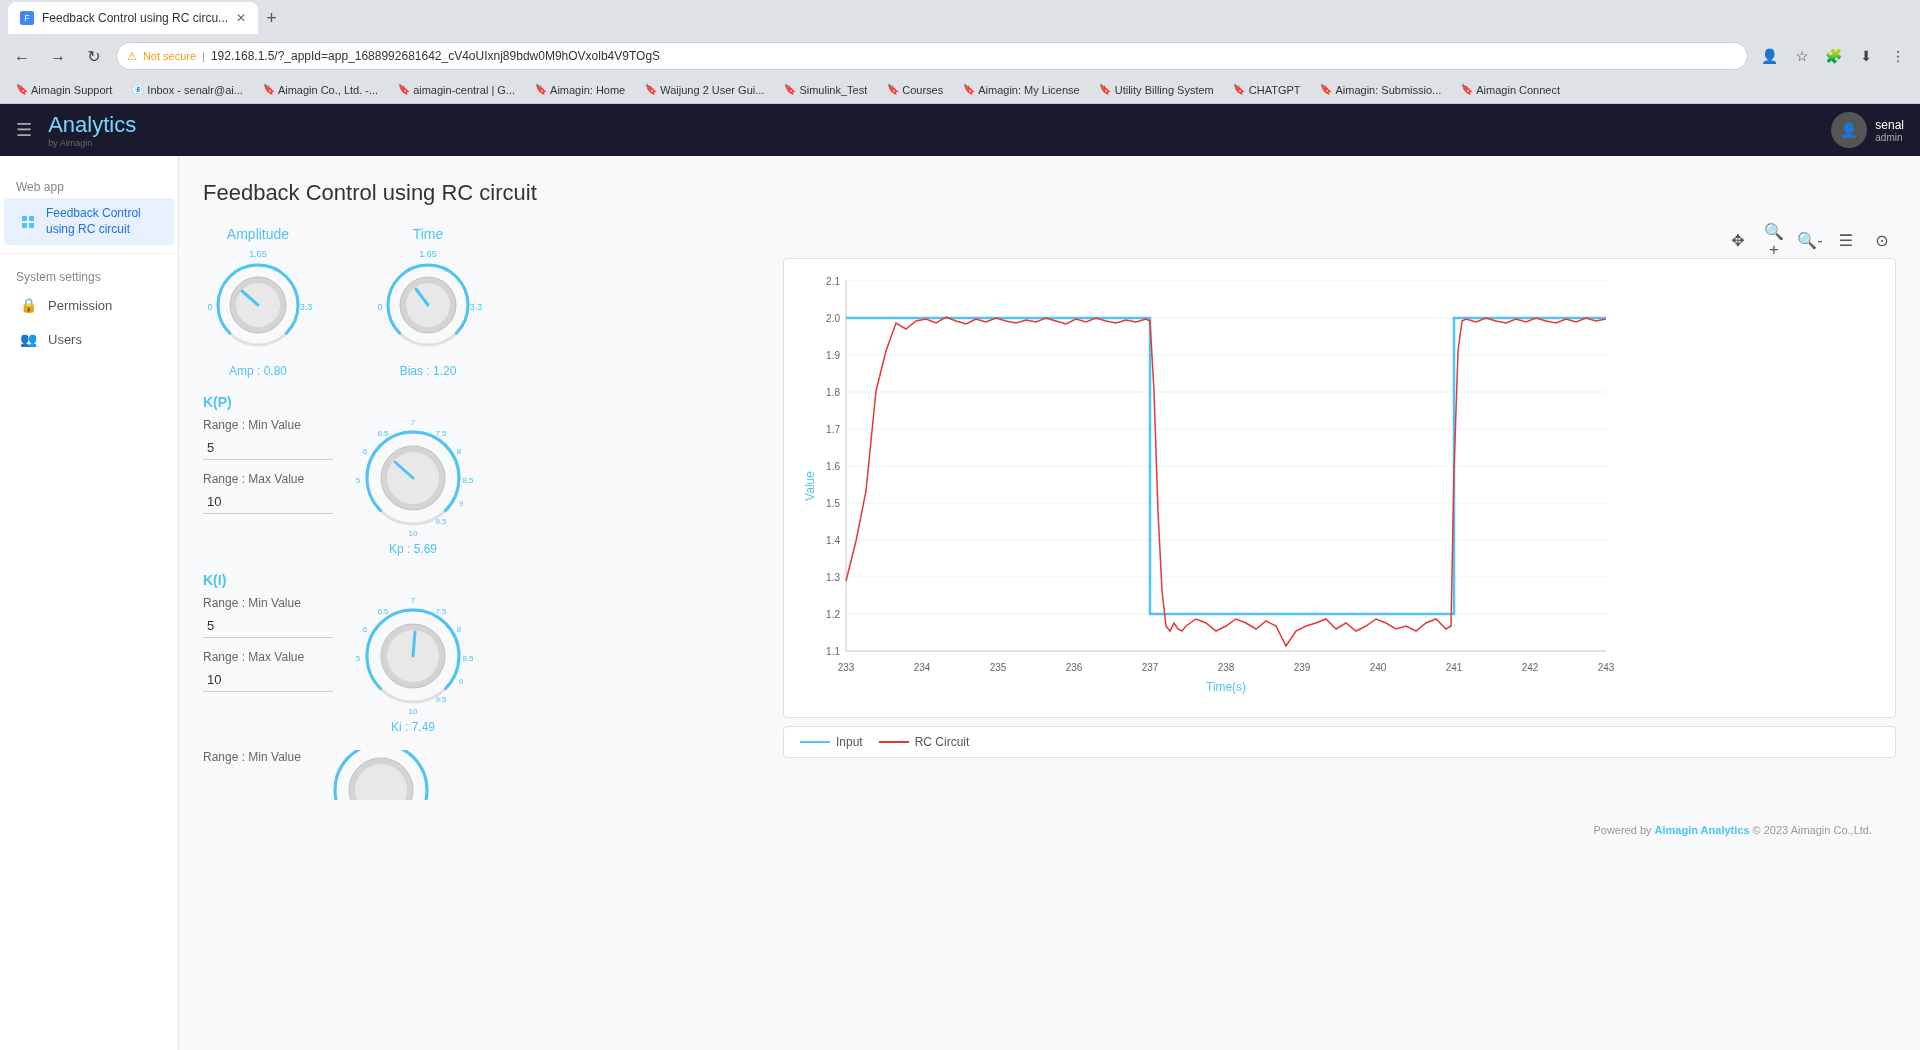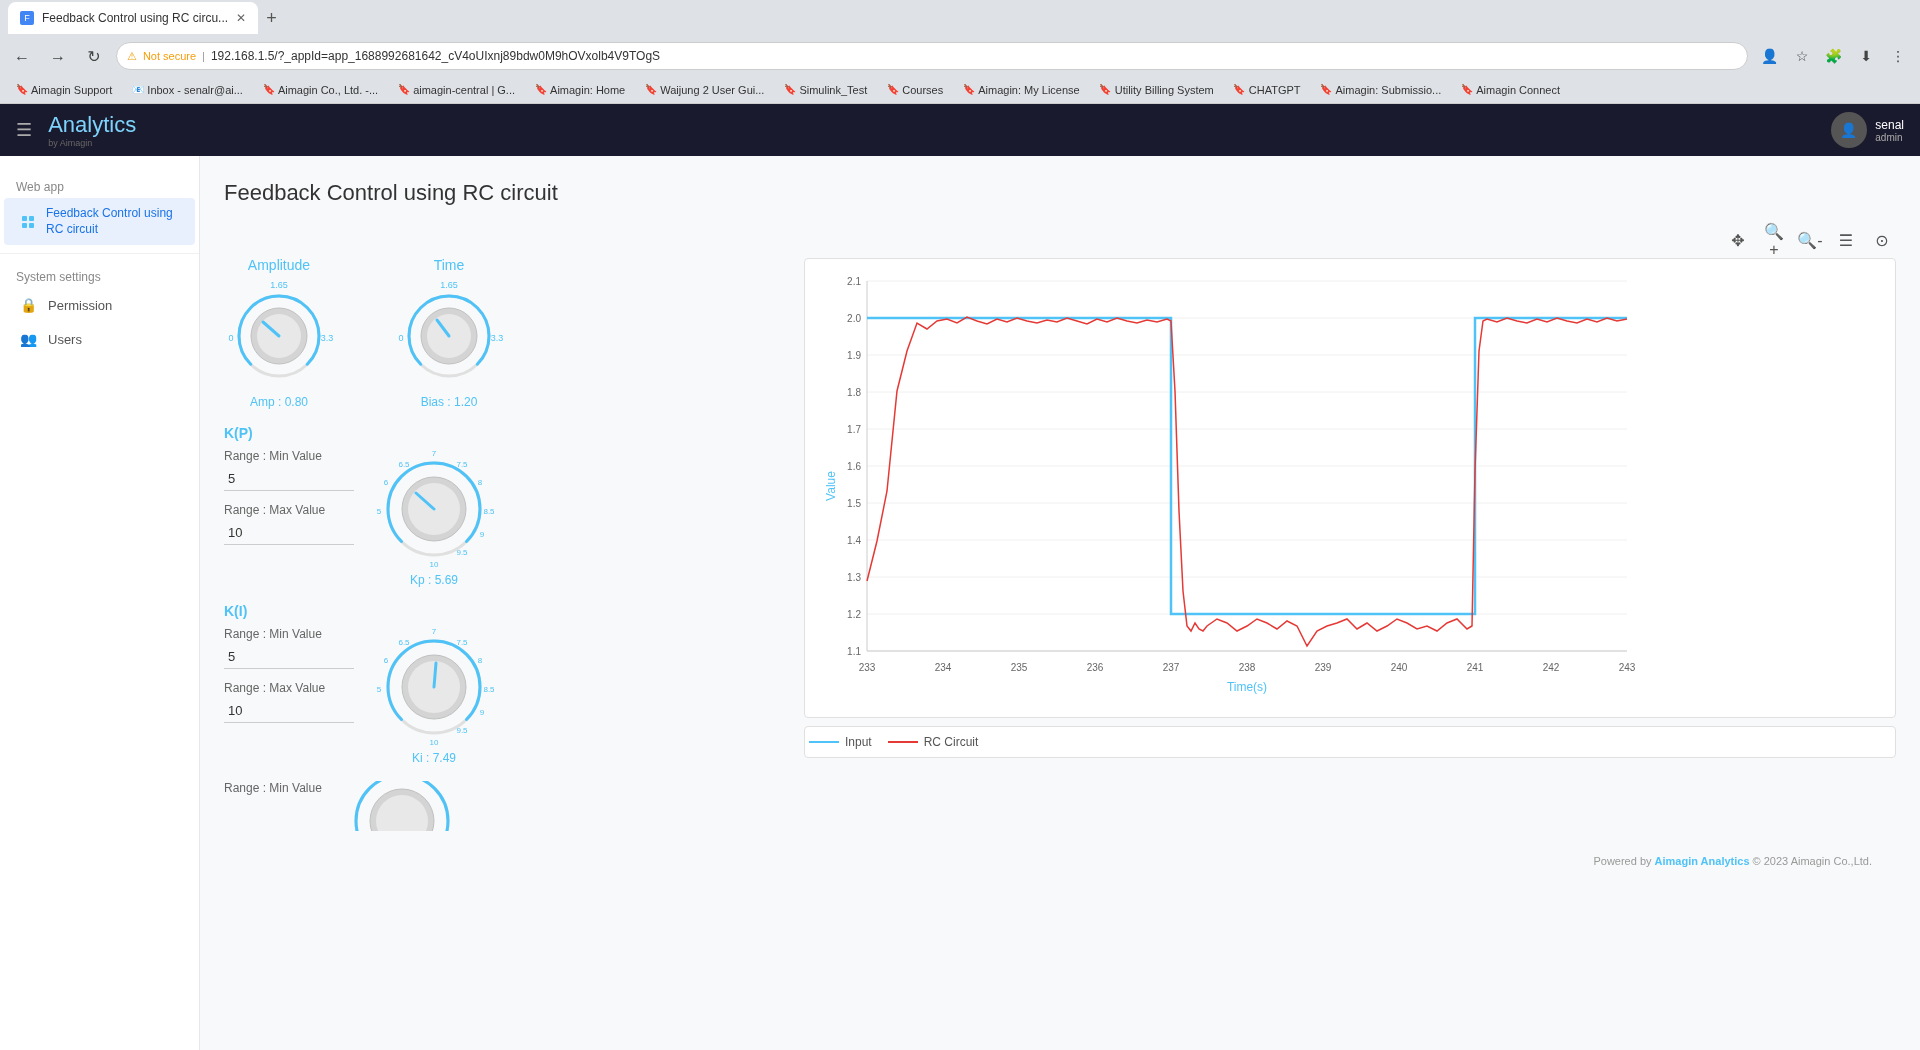--- a/index.html
+++ b/index.html
@@ -32,40 +32,40 @@
     .logo-area { display: flex; align-items: center; gap: 8px; }
     .header-spacer { flex: 1; }
     .user-avatar { width: 36px; height: 36px; border-radius: 50%; background: #555; display: flex; align-items: center; justify-content: center; color: #ccc; font-size: 14px; }
     .user-info { display: flex; flex-direction: column; }
     .user-name { color: #fff; font-size: 12px; }
     .user-role { color: #aaa; font-size: 10px; }
 
     .app-body { display: flex; flex: 1; overflow: hidden; }
 
     
-    .sidebar { width: 200px; background: #fff; border-right: 1px solid #e5e7eb; padding: 16px 0; overflow-y: auto; flex-shrink: 0; }
+    .sidebar { width: 179px; background: #fff; border-right: 1px solid #e5e7eb; padding: 16px 0; overflow-y: auto; flex-shrink: 0; }
     .sidebar-section-label { font-size: 12px; color: #888; padding: 8px 16px 4px; font-weight: 500; }
     .sidebar-item { display: flex; align-items: center; gap: 10px; padding: 8px 16px; cursor: pointer; font-size: 13px; color: #555; border-radius: 4px; margin: 0 4px; }
     .sidebar-item.active { background: #e8f0fe; color: #1a73e8; }
     .sidebar-item-icon { width: 18px; height: 18px; display: flex; align-items: center; justify-content: center; font-size: 14px; color: #4fc3f7; }
     .sidebar-section-divider { height: 1px; background: #f0f0f0; margin: 8px 0; }
 
     
     .main-content { flex: 1; overflow-y: auto; padding: 24px; background: #f8f9fa; }
     .page-title { font-size: 22px; color: #333; font-weight: 400; margin-bottom: 20px; }
     .section-title { font-size: 18px; color: #4fc3f7; font-weight: 500; margin-bottom: 16px; }
 
     .controls-area { display: flex; gap: 40px; align-items: flex-start; }
     .left-panel { width: 540px; flex-shrink: 0; }
     .chart-panel { flex: 1; }
 
     
     .knob-row { display: flex; gap: 20px; align-items: flex-start; margin-bottom: 16px; }
     .knob-group { display: flex; flex-direction: column; align-items: center; }
-    .knob-label-section { color: #4fc3f7; font-size: 14px; font-weight: 500; margin-bottom: 8px; margin-top: 31px; }
+    .knob-label-section { color: #4fc3f7; font-size: 14px; font-weight: 500; margin-bottom: 8px; }
 
     
     .knob-container { position: relative; width: 110px; height: 110px; }
     .knob-value-label { color: #4fc3f7; font-size: 12px; text-align: center; margin-top: 4px; }
 
     
     .pid-section { margin-bottom: 16px; }
     .pid-section-label { color: #4fc3f7; font-size: 14px; font-weight: 600; margin-bottom: 8px; }
     .pid-controls { display: flex; gap: 20px; align-items: flex-start; }
     .range-group { display: flex; flex-direction: column; gap: 12px; }
@@ -74,21 +74,21 @@
     .range-input { width: 130px; border: none; border-bottom: 1px solid #ccc; background: transparent; padding: 4px 4px; font-size: 13px; color: #333; outline: none; }
 
     
     .chart-toolbar { display: flex; justify-content: flex-end; gap: 8px; margin-bottom: 4px; }
     .chart-tool-btn { background: none; border: none; cursor: pointer; color: #555; font-size: 16px; width: 28px; height: 28px; display: flex; align-items: center; justify-content: center; border-radius: 4px; }
 
     
     .chart-wrapper { background: #fff; border: 1px solid #e0e0e0; border-radius: 4px; padding: 12px; }
 
     
-    .legend { display: flex; gap: 16px; padding: 8px 4px; border: 1px solid #e0e0e0; border-radius: 4px; background: #fff; margin-top: 8px; }
+    .legend { display: flex; gap: 16px; padding: 8px 16px; border: 1px solid #e0e0e0; border-radius: 4px; background: #fff; margin-top: 8px; }
     .legend-item { display: flex; align-items: center; gap: 6px; font-size: 12px; color: #555; }
     .legend-line { width: 30px; height: 2px; }
 
     .footer { text-align: right; padding: 8px 24px; font-size: 11px; color: #999; background: #f8f9fa; }
     .footer-brand { color: #4fc3f7; font-weight: 600; }
   </style>
 </head>
 <body>
 
 <div class="browser-chrome">

